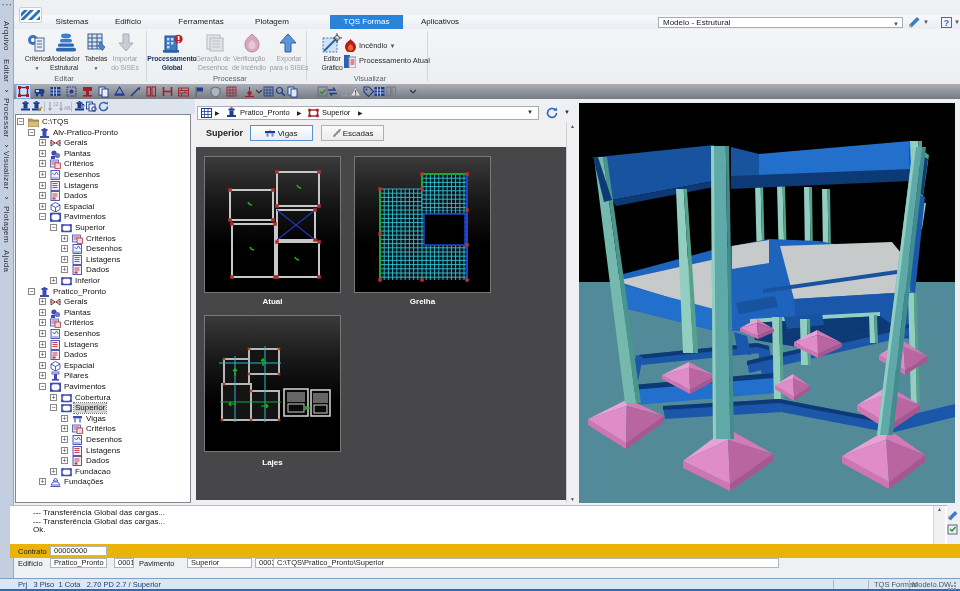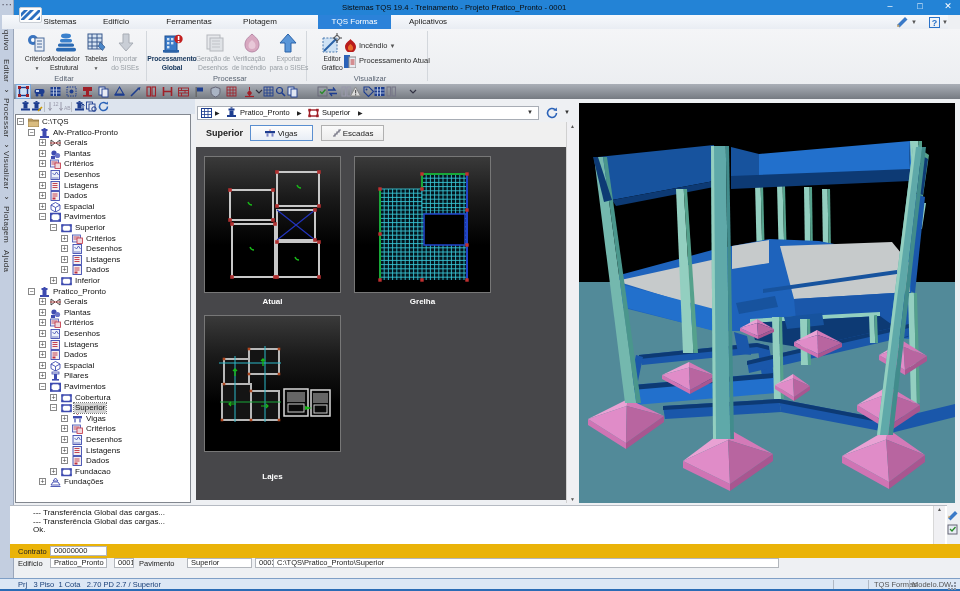--- a/index.html
+++ b/index.html
@@ -3,21 +3,21 @@
 *{margin:0;padding:0;box-sizing:border-box}
 html,body{width:960px;height:591px;overflow:hidden;font-family:"Liberation Sans",sans-serif}
 #app{position:relative;width:960px;height:591px;background:#eef0f3;font-family:"Liberation Sans",sans-serif}
 .abs{position:absolute}
 #sidebar{left:0;top:0;width:14px;height:578px;background:#c3cee0;border-right:1px solid #9aa6ba}
 .vtext{position:absolute;left:2px;writing-mode:vertical-lr;font-size:8px;color:#333;letter-spacing:.4px}
 #title{left:14px;top:0;width:946px;height:15px;background:#2383d6;color:#0a0a0a;font-size:9px}
 #title .t{position:absolute;left:328px;top:3px;font-size:7.7px}
 .wbtn{position:absolute;top:1px;color:#fff;font-size:9px;width:22px;text-align:center}
 #logo{left:19px;top:7px;width:23px;height:16px;background:#fdfdfd;border:1px solid #c8cdd4;border-radius:2px;z-index:5}
-#menurow{left:2px;top:15px;width:946px;height:14px;background:linear-gradient(#f7f9fc,#e9edf3)}
+#menurow{left:14px;top:15px;width:946px;height:14px;background:linear-gradient(#f7f9fc,#e9edf3)}
 .mtab{position:absolute;top:0;height:14px;line-height:14px;font-size:8px;color:#1a1a1a;text-align:center}
 #tabsel{left:316px;width:73px;background:#2b82d9;color:#fff}
 #mcombo{left:644px;top:2px;width:245px;height:11px;background:#fff;border:1px solid #a8adb5;font-size:8px;color:#222;line-height:9px;padding-left:4px}
 #ribbon{left:14px;top:29px;width:946px;height:55px;background:linear-gradient(#f4f5f7,#eceef1)}
 .rsep{position:absolute;top:2px;width:1px;height:50px;background:#d3d7dc}
 .rlbl{position:absolute;top:45px;font-size:7.5px;color:#5a6472;text-align:center}
 .rbtn{position:absolute;top:26px;font-size:6.8px;letter-spacing:-0.1px;color:#2b2b2b;text-align:center;line-height:8.5px}
 .grey{color:#9aa0a6}
 .ricon{position:absolute;top:3px}
 #tb1{left:14px;top:84px;width:946px;height:15px;background:linear-gradient(#aaafb7,#767b82)}
@@ -46,44 +46,39 @@
 <div id="sidebar" class="abs">
   <div class="abs" style="left:2px;top:0px;font-size:8px;font-weight:bold;color:#556;letter-spacing:1px">···</div>
   <div class="vtext" style="top:21px">Arquivo</div>
   <div class="vtext" style="top:59px">Editar ⌄</div>
   <div class="vtext" style="top:98px">Processar ⌄</div>
   <div class="vtext" style="top:151px">Visualizar ⌄</div>
   <div class="vtext" style="top:206px">Plotagem</div>
   <div class="vtext" style="top:250px">Ajuda</div>
 </div>
 
-<div id="title" class="abs">
-      <span class="t">Sistemas TQS 19.4 - Treinamento - Projeto Pratico_Pronto - 0001</span>
-  <span class="wbtn" style="left:865px">–</span>
-  <span class="wbtn" style="left:895px">□</span>
-  <span class="wbtn" style="left:923px">✕</span>
-</div>
 <div id="logo" class="abs">
       <svg width="19" height="11" viewBox="0 0 19 11" style="display:block;margin:2px auto 0">
 <g fill="#2b6fc0">
           <path d="M0 3 L3 0 L7 0 L0 7 Z"></path>
           <path d="M0 9 L9 0 L13 0 L3 10 L0 10 Z"></path>
           <path d="M7 10 L17 0 L19 0 L19 2 L11 10 Z"></path>
           <path d="M15 10 L19 6 L19 10 Z"></path>
         </g>
       </svg>
     </div>
 
 <div id="menurow" class="abs">
   <span class="mtab" style="left:38px;width:40px">Sistemas</span>
   <span class="mtab" style="left:96px;width:36px">Edifício</span>
   <span class="mtab" style="left:162px;width:50px">Ferramentas</span>
   <span class="mtab" style="left:236px;width:44px">Plotagem</span>
   <span class="mtab" id="tabsel">TQS Formas</span>
   <span class="mtab" style="left:401px;width:50px">Aplicativos</span>
+  <span class="abs" id="mcombo">Modelo - Estrutural<span style="position:absolute;right:3px;top:2px;color:#555;font-size:6px">▼</span></span>
   <svg class="abs" style="left:894px;top:2px" width="13" height="11" viewBox="0 0 13 11">
         <path d="M1 10 L9 2 l2.5 2.5 -8 8z" fill="#3a7ac8" transform="translate(0,-2)"></path>
         <path d="M1 10 l0.8 -3 2.2 2.2z" fill="#c8a060"></path>
       </svg>
   <span class="abs" style="left:909px;top:4px;font-size:6px;color:#555">▼</span>
   <span class="abs" style="left:927px;top:2px;width:11px;height:11px;border:1px solid #2a72c8;color:#2a72c8;font-weight:bold;font-size:9px;text-align:center;line-height:10px">?</span>
   <span class="abs" style="left:940px;top:4px;font-size:6px;color:#555">▼</span>
 </div>
 
 <div id="ribbon" class="abs">
@@ -833,21 +828,21 @@
           <rect x="79" y="73" width="24" height="27" fill="#0a0a0a" stroke="#d8d8d8" stroke-width="1.5"></rect>
           <rect x="106" y="74" width="19" height="26" fill="#0a0a0a" stroke="#d8d8d8" stroke-width="1.5"></rect>
           <rect x="82" y="76" width="18" height="10" fill="#666"></rect>
           <rect x="83" y="88" width="16" height="8" fill="none" stroke="#ccc" stroke-width="1"></rect>
           <rect x="108" y="77" width="15" height="10" fill="#666"></rect>
           <rect x="109" y="89" width="13" height="8" fill="none" stroke="#ccc" stroke-width="1"></rect>
           <path d="M100 90 l7 2 -7 2z" fill="#18b818"></path>
         </svg></div>
   <div class="clabel" style="left:8px;top:150px">Atual</div>
   <div class="clabel" style="left:158px;top:150px">Grelha</div>
-  <div class="clabel" style="left:8px;top:325px">Lajes</div>
+  <div class="clabel" style="left:8px;top:311px">Lajes</div>
 </div>
 <div id="cscroll" class="abs">
       <span style="position:absolute;top:1px;left:3px;font-size:5px;color:#555">▲</span>
       <span style="position:absolute;bottom:1px;left:3px;font-size:5px;color:#555">▼</span>
     </div>
 
 <div id="view3d" class="abs"><svg width="376" height="400" viewBox="0 0 376 400">
         <rect x="0" y="179" width="376" height="221" fill="#528a99"></rect>
         <polygon points="176,80 181.6,80 183.6,160 178,160" fill="#93cfc0"></polygon>
         <polygon points="181.6,80 184,80 186,160 183.6,160" fill="#55a18c"></polygon>

